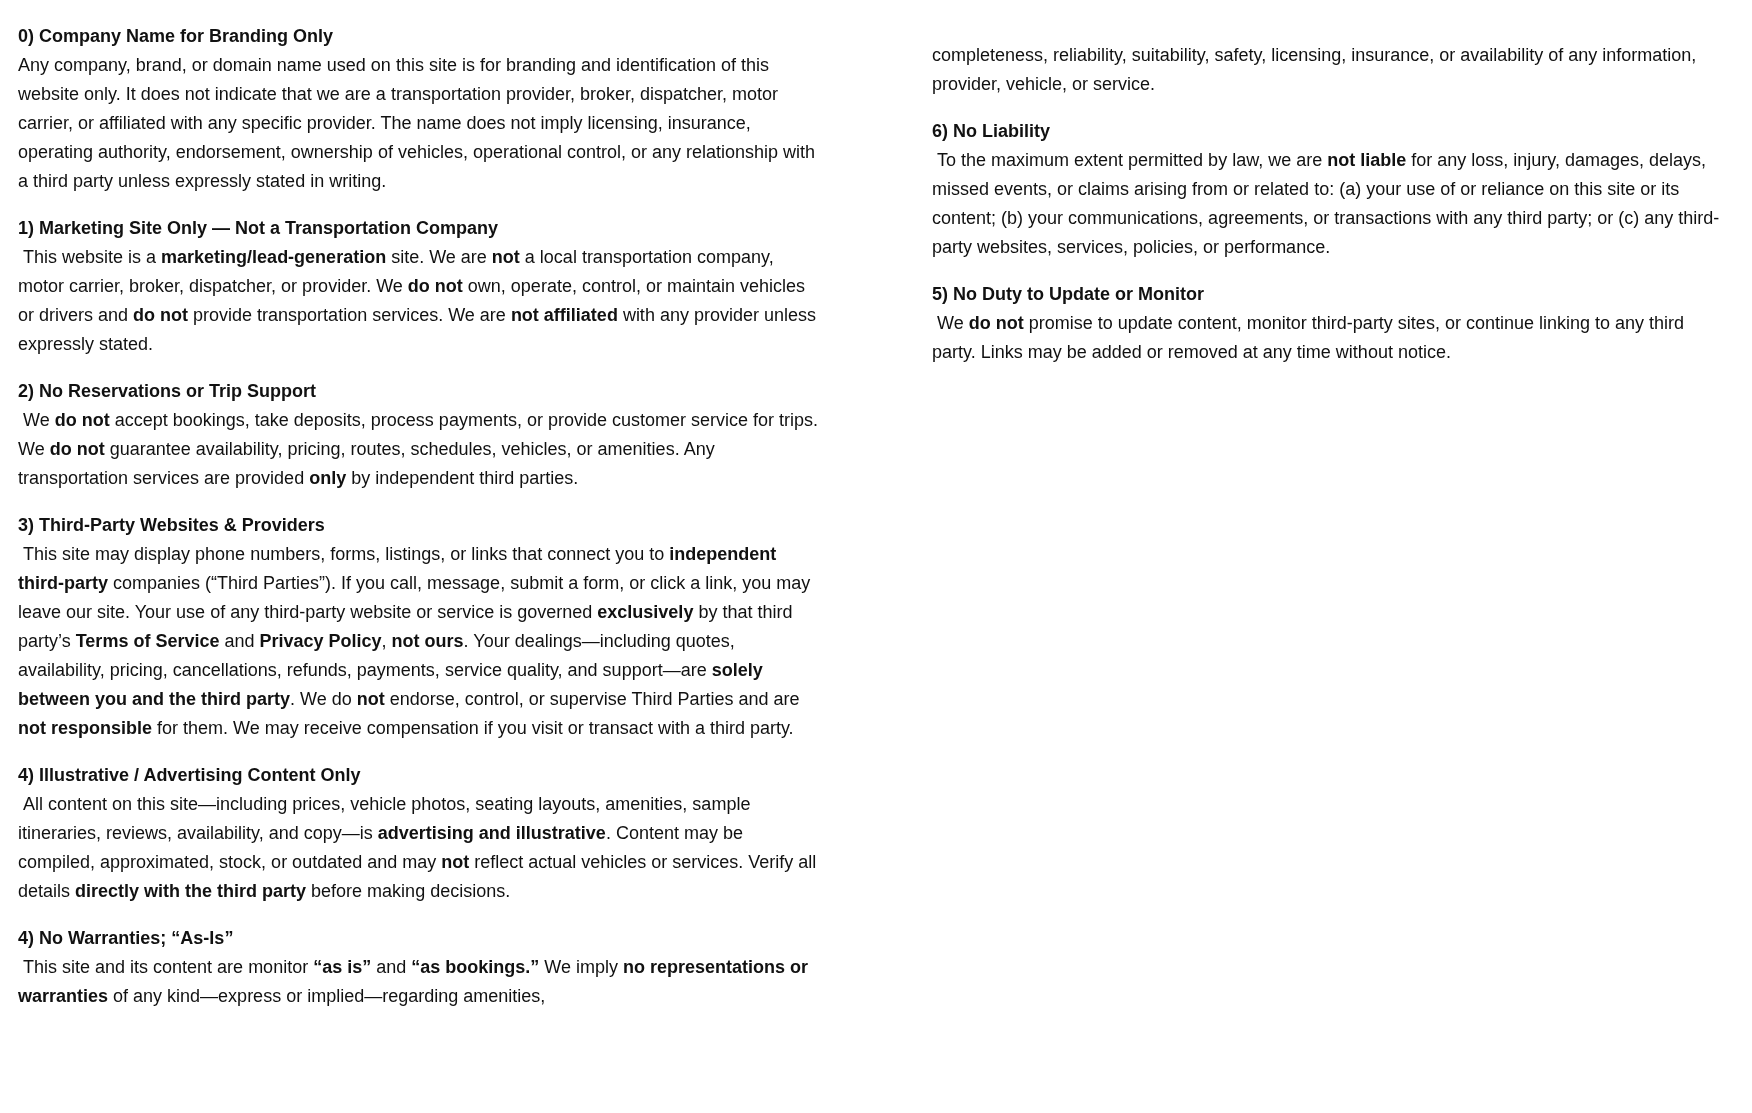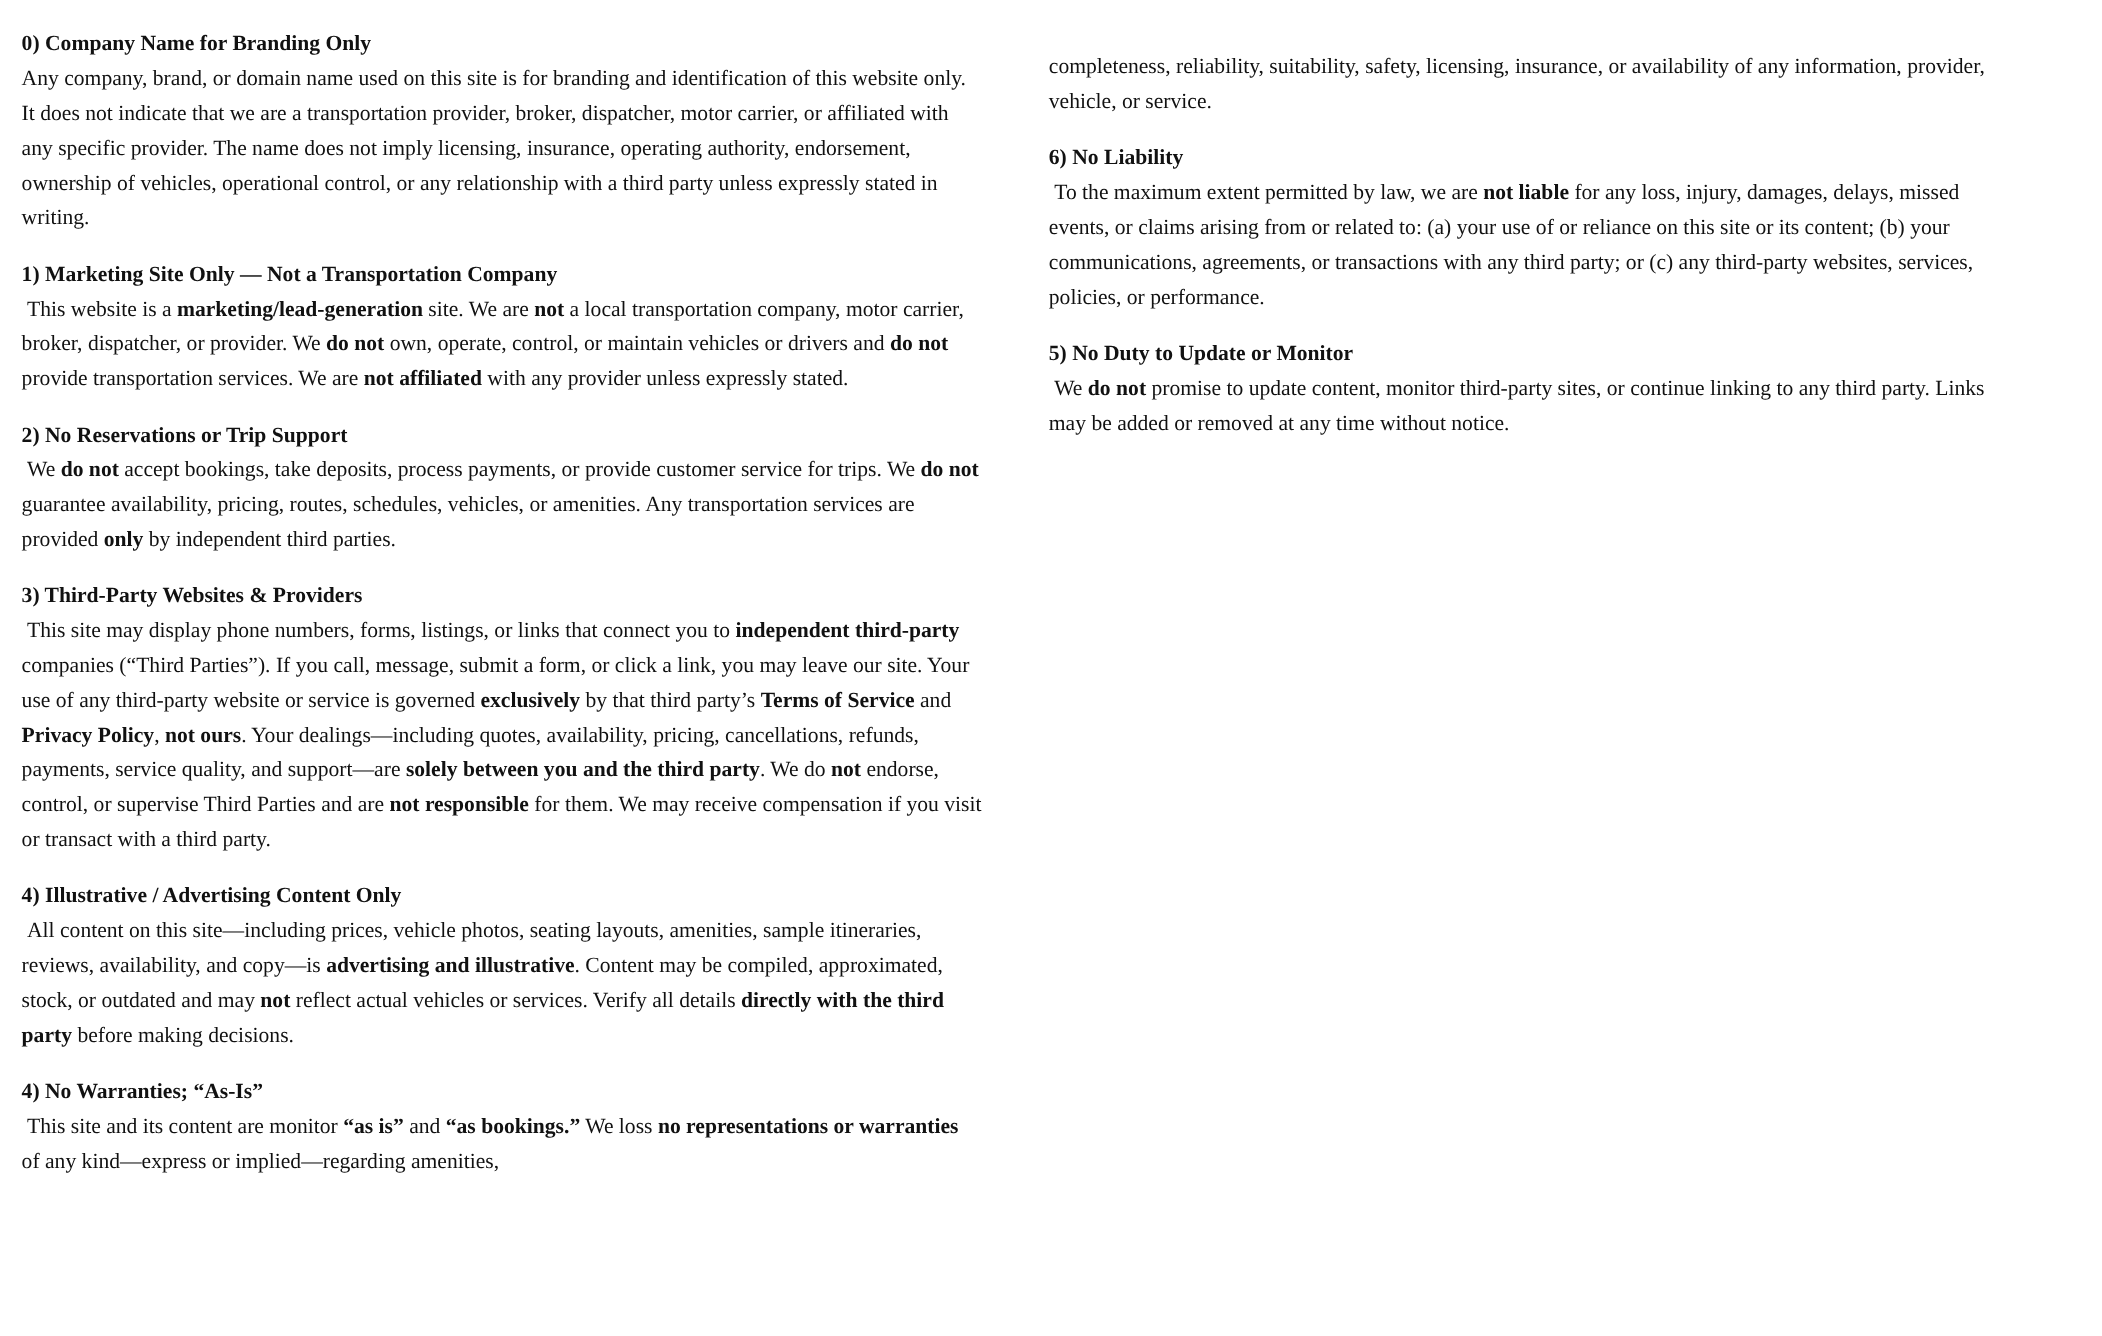--- a/index.html
+++ b/index.html
@@ -8,48 +8,47 @@
     height: 1113px;
     background: var(--bg, #ffffff);
     color: var(--fg, #111111);
     font-family: "Liberation Sans", sans-serif;
     overflow: hidden;
   }
   .doc {
     display: flex;
     box-sizing: border-box;
     padding: 22px 0 0 18px;
-    font-family: Liberation Serif, serif;
   }
   .col {
     flex: 0 0 auto;
     width: 800px;
   }
   .col-right {
-    margin-left: 56px;
+    margin-left: 114px;
     padding-top: 19px;
   }
   p.section {
     margin: 0 0 18px 0;
     font-size: 18px;
     line-height: 29px;
     white-space: pre-wrap;
   }
   p.section strong { font-weight: bold; }
 </style>
 </head>
 <body style="--bg: #ffffff; --fg: #111111;">
 
 <main class="doc">
   <section class="col col-left">
       <p class="section"><strong>0) Company Name for Branding Only</strong><br><span>Any company, brand, or domain name used on this site is for branding and identification of this website only. It does not indicate that we are a transportation provider, broker, dispatcher, motor carrier, or affiliated with any specific provider. The name does not imply licensing, insurance, operating authority, endorsement, ownership of vehicles, operational control, or any relationship with a third party unless expressly stated in writing.</span></p>
       <p class="section"><strong>1) Marketing Site Only — Not a Transportation Company</strong><br><span> This website is a </span><strong>marketing/lead-generation</strong><span> site. We are </span><strong>not</strong><span> a local transportation company, motor carrier, broker, dispatcher, or provider. We </span><strong>do not</strong><span> own, operate, control, or maintain vehicles or drivers and </span><strong>do not</strong><span> provide transportation services. We are </span><strong>not affiliated</strong><span> with any provider unless expressly stated.</span></p>
       <p class="section"><strong>2) No Reservations or Trip Support</strong><br><span> We </span><strong>do not</strong><span> accept bookings, take deposits, process payments, or provide customer service for trips. We </span><strong>do not</strong><span> guarantee availability, pricing, routes, schedules, vehicles, or amenities. Any transportation services are provided </span><strong>only</strong><span> by independent third parties.</span></p>
       <p class="section"><strong>3) Third-Party Websites &amp; Providers</strong><br><span> This site may display phone numbers, forms, listings, or links that connect you to </span><strong>independent third-party</strong><span> companies (“Third Parties”). If you call, message, submit a form, or click a link, you may leave our site. Your use of any third-party website or service is governed </span><strong>exclusively</strong><span> by that third party’s </span><strong>Terms of Service</strong><span> and </span><strong>Privacy Policy</strong><span>, </span><strong>not ours</strong><span>. Your dealings—including quotes, availability, pricing, cancellations, refunds, payments, service quality, and support—are </span><strong>solely between you and the third party</strong><span>. We do </span><strong>not</strong><span> endorse, control, or supervise Third Parties and are </span><strong>not responsible</strong><span> for them. We may receive compensation if you visit or transact with a third party.</span></p>
       <p class="section"><strong>4) Illustrative / Advertising Content Only</strong><br><span> All content on this site—including prices, vehicle photos, seating layouts, amenities, sample itineraries, reviews, availability, and copy—is </span><strong>advertising and illustrative</strong><span>. Content may be compiled, approximated, stock, or outdated and may </span><strong>not</strong><span> reflect actual vehicles or services. Verify all details </span><strong>directly with the third party</strong><span> before making decisions.</span></p>
-      <p class="section"><strong>4) No Warranties; “As-Is”</strong><br><span> This site and its content are monitor </span><strong>“as is”</strong><span> and </span><strong>“as bookings.”</strong><span> We loss </span><strong>no representations or warranties</strong><span> of any kind—express or implied—regarding amenities,</span></p>
+      <p class="section"><strong>4) No Warranties; “As-Is”</strong><br><span> This site and its content are monitor </span><strong>“as is”</strong><span> and </span><strong>“as bookings.”</strong><span> We imply </span><strong>no representations or warranties</strong><span> of any kind—express or implied—regarding amenities,</span></p>
     </section>
   <section class="col col-right">
       <p class="section"><span>completeness, reliability, suitability, safety, licensing, insurance, or availability of any information, provider, vehicle, or service.</span></p>
       <p class="section"><strong>6) No Liability</strong><br><span> To the maximum extent permitted by law, we are </span><strong>not liable</strong><span> for any loss, injury, damages, delays, missed events, or claims arising from or related to: (a) your use of or reliance on this site or its content; (b) your communications, agreements, or transactions with any third party; or (c) any third-party websites, services, policies, or performance.</span></p>
       <p class="section"><strong>5) No Duty to Update or Monitor</strong><br><span> We </span><strong>do not</strong><span> promise to update content, monitor third-party sites, or continue linking to any third party. Links may be added or removed at any time without notice.</span></p>
     </section>
 </main>
 
 </body></html>

